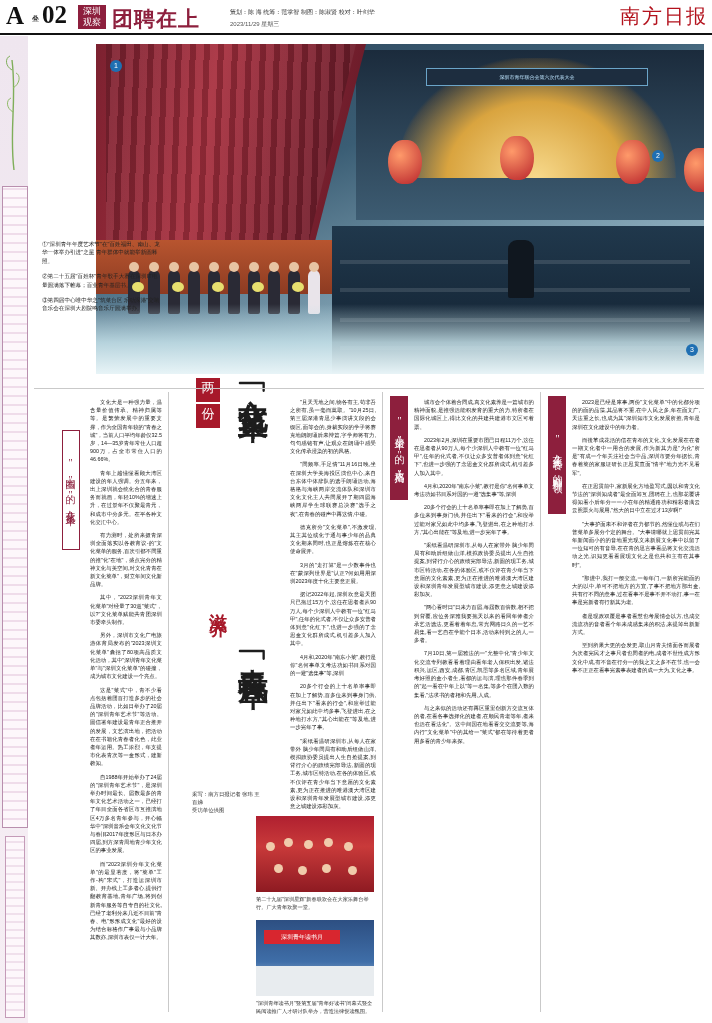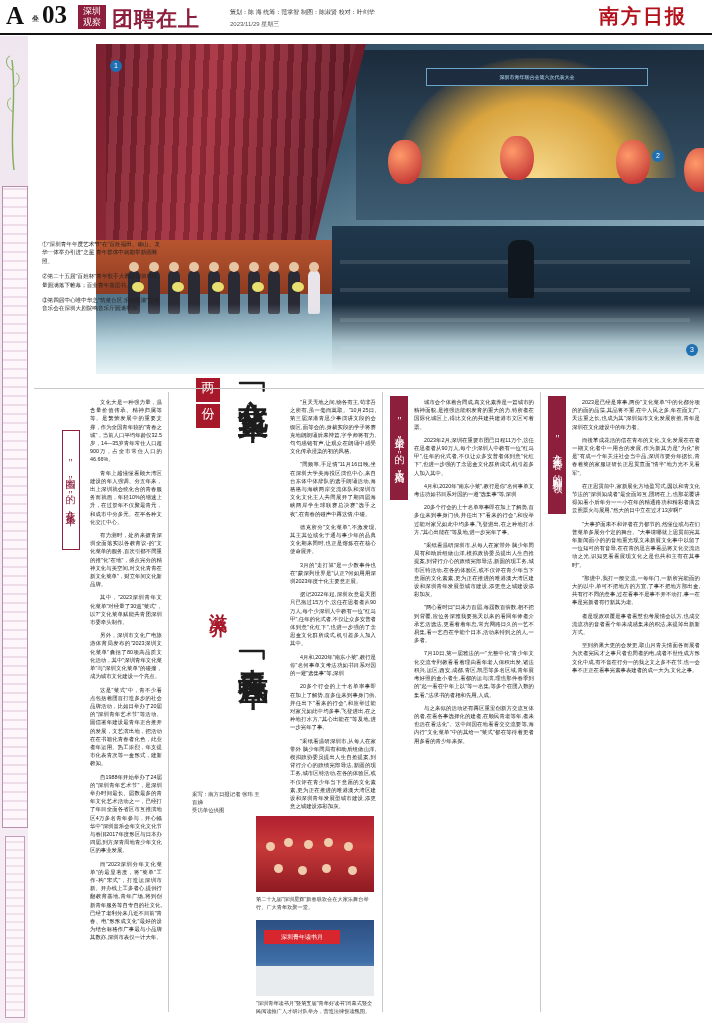--- a/index.html
+++ b/index.html
@@ -8,21 +8,21 @@
 
   
   .masthead{position:absolute;left:0;top:0;width:712px;height:34px;background:#fff;}
   .mh-A{position:absolute;left:6px;top:2px;font-size:25px;font-weight:bold;font-family:"Liberation Serif",serif;color:#111;letter-spacing:-1px;}
   .mh-sub{position:absolute;left:32px;top:14px;font-size:7px;color:#111;}
   .mh-num{position:absolute;left:42px;top:1px;font-size:25px;font-weight:bold;font-family:"Liberation Serif",serif;color:#111;}
   .mh-box{position:absolute;left:78px;top:5px;width:28px;height:24px;background:#8d1f3d;color:#fff;font-size:9px;line-height:11px;text-align:center;padding-top:1px;box-sizing:border-box;}
   .mh-title{position:absolute;left:112px;top:5px;font-size:21px;font-weight:bold;color:#8d1f3d;font-family:"Liberation Serif",serif;letter-spacing:1px;}
   .mh-credit{position:absolute;left:230px;top:8px;font-size:6px;color:#333;}
   .mh-date{position:absolute;left:230px;top:20px;font-size:6px;color:#555;}
-  .mh-logo{position:absolute;right:25px;top:3px;font-size:20px;font-weight:bold;color:#b3121d;font-family:"Liberation Serif",serif;letter-spacing:2px;}
+  .mh-logo{position:absolute;right:4px;top:3px;font-size:20px;font-weight:normal;color:#b3121d;font-family:"Liberation Serif",serif;letter-spacing:2px;}
   .mh-rule{position:absolute;left:0;top:33px;width:712px;height:2px;background:#111;}
 
   
   .leftstrip{position:absolute;left:0;top:36px;width:28px;height:987px;background:linear-gradient(180deg,#efe6ef,#f6eef4);}
   .leftstrip .bamboo{position:absolute;left:3px;top:4px;width:22px;height:130px;}
   .leftstrip .lace{position:absolute;left:2px;top:150px;width:24px;height:640px;border:1px solid #b98fae;
      background:repeating-linear-gradient(0deg,#fdf7fb 0 7px,#efdcea 7px 9px);}
   .leftstrip .lace2{position:absolute;left:5px;top:800px;width:18px;height:180px;border:1px solid #c49bb8;background:repeating-linear-gradient(0deg,#fdf7fb 0 6px,#f0e0ec 6px 8px);}
 
   
@@ -77,21 +77,21 @@
   .sig{position:absolute;font-size:5.4px;color:#333;line-height:8px;}
 </style>
 </head>
 <body>
 
 <div class="page">
 
   <div class="masthead">
     <div class="mh-A">A</div>
     <div class="mh-sub">叠</div>
-    <div class="mh-num">03</div>
+    <div class="mh-num">02</div>
     <div class="mh-box">
       <span>深圳</span><br>
       <span>观察</span>
     </div>
     <div class="mh-title">团聘在上</div>
     <div class="mh-credit">策划：陈 海   统筹：范掌智   制图：陈淑贤   校对：叶剑华</div>
     <div class="mh-date">2023/11/29    星期三</div>
     <div class="mh-logo">南方日报</div>
   </div>
   <div class="mh-rule"></div>

